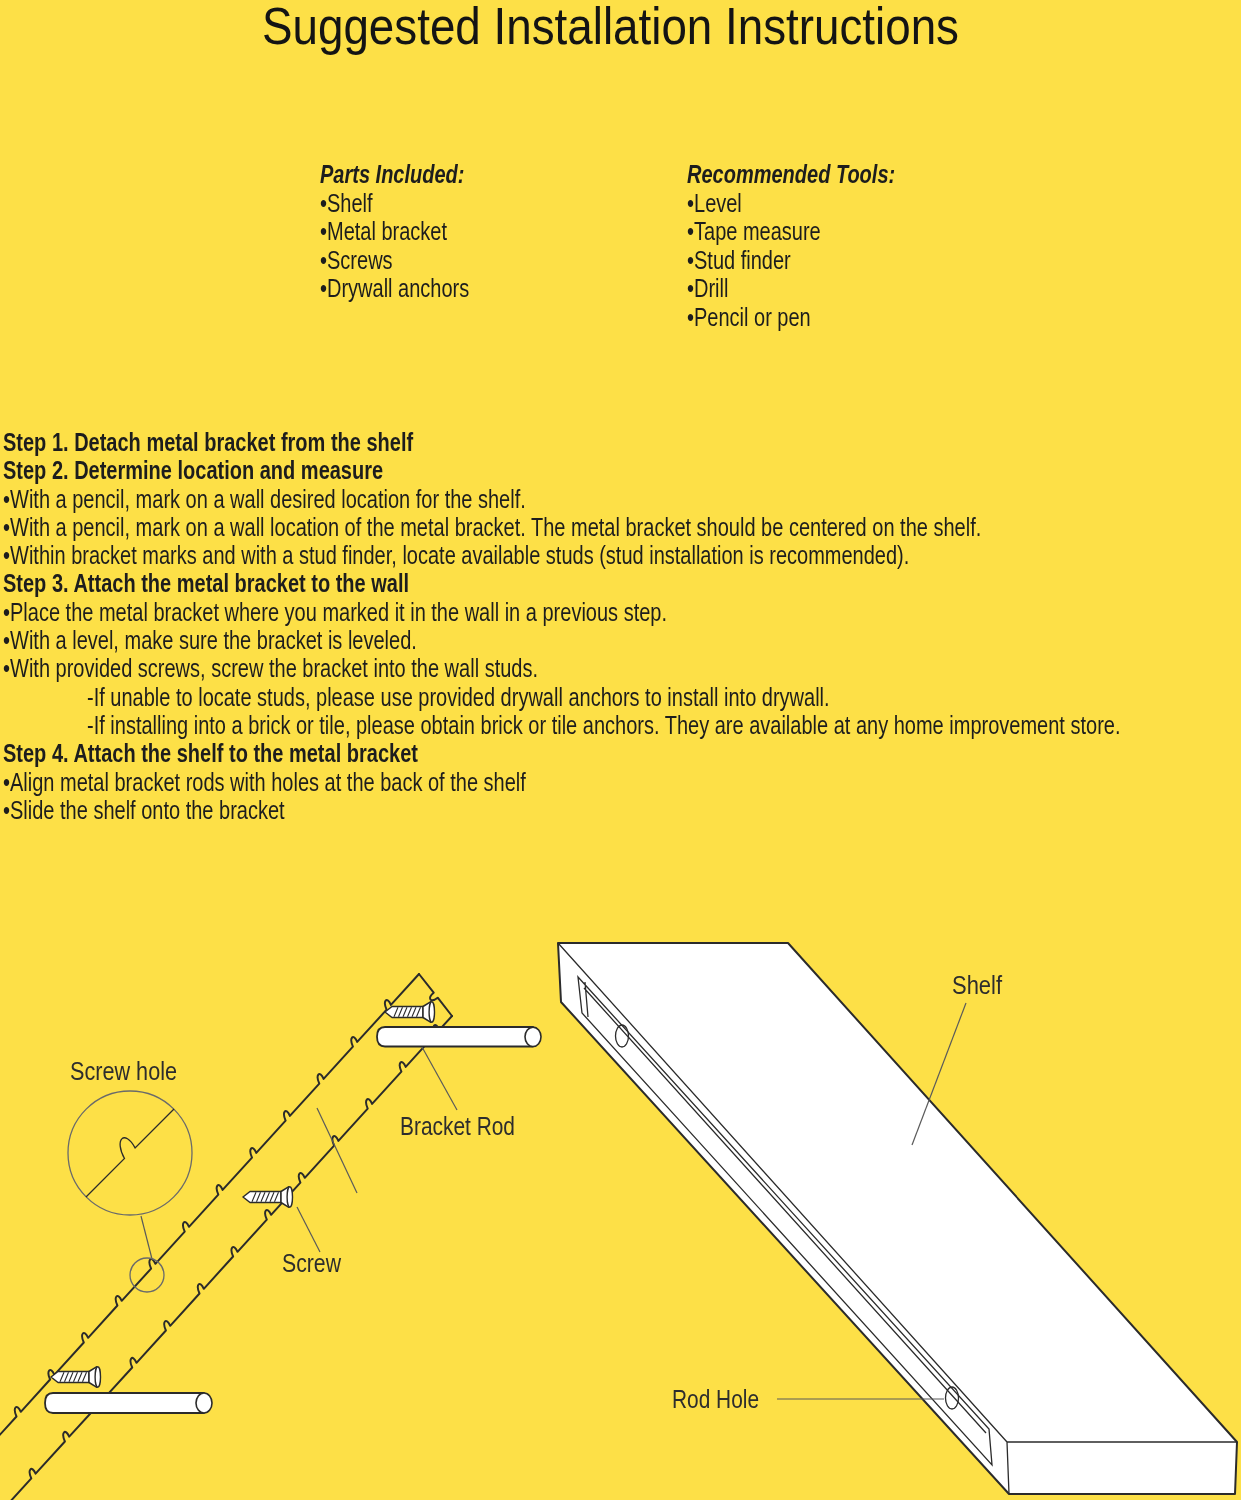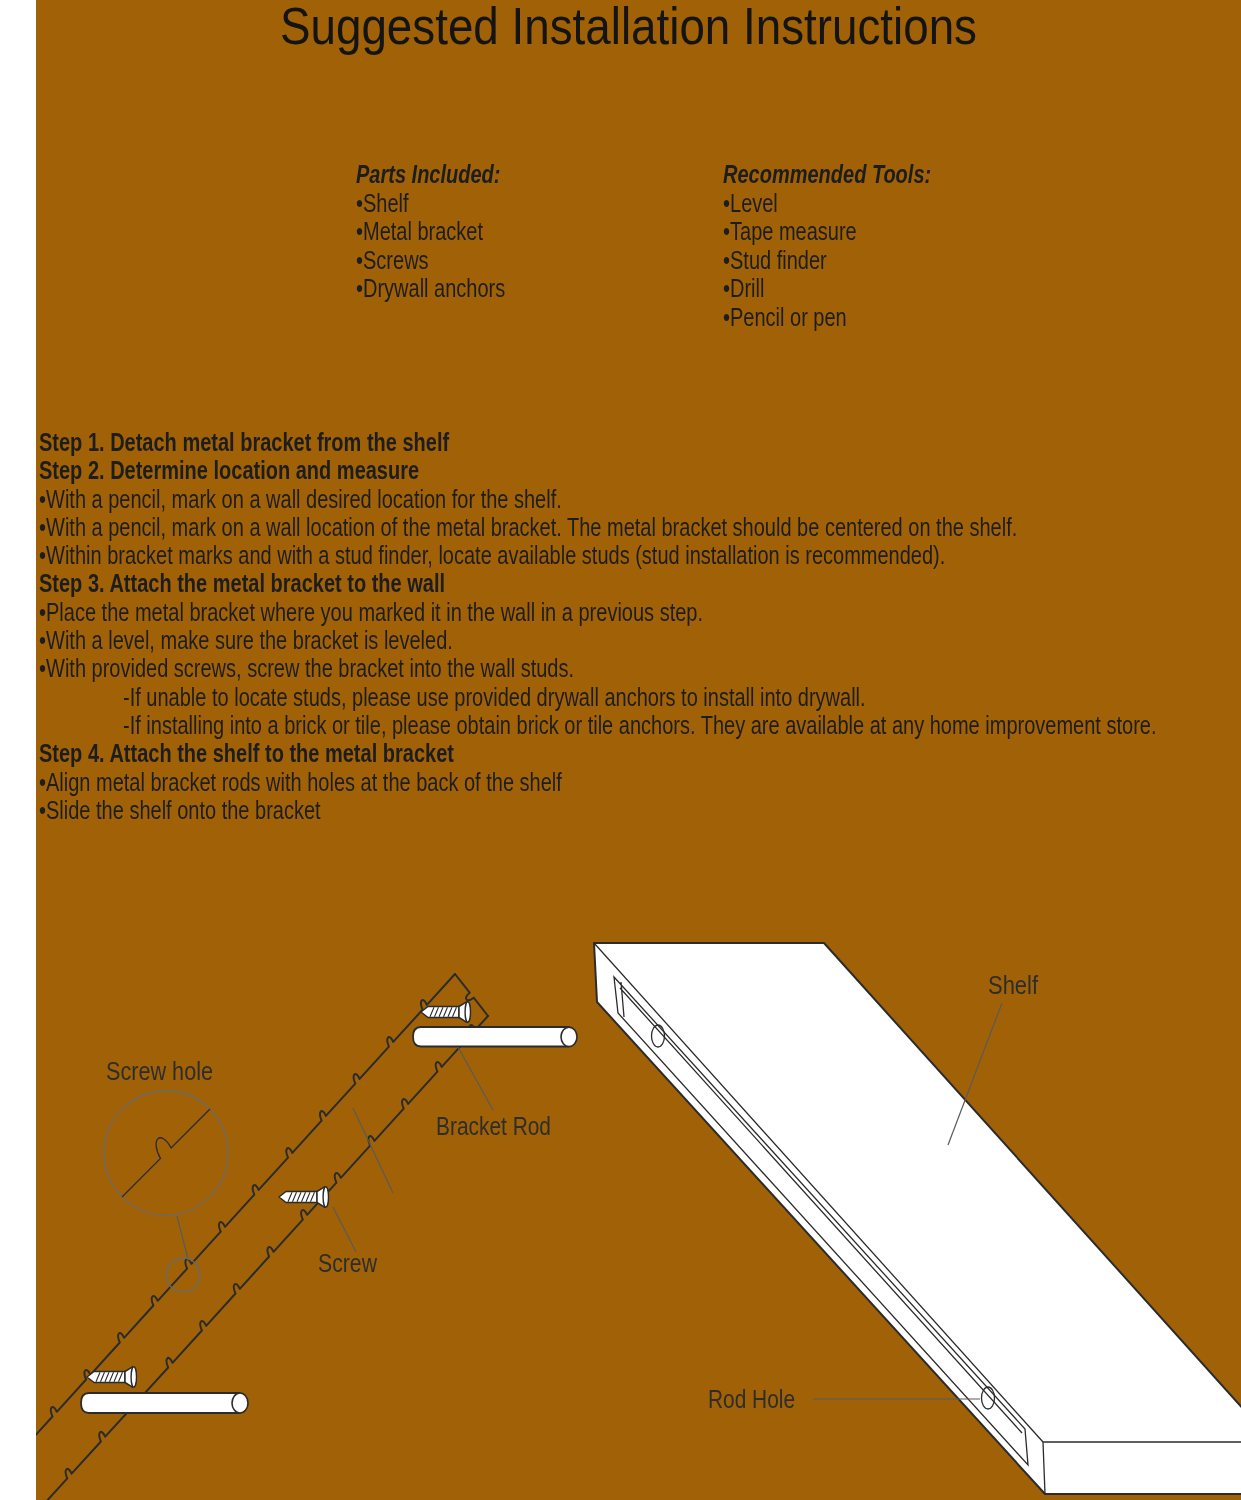--- a/index.html
+++ b/index.html
@@ -1,20 +1,20 @@
 <!DOCTYPE html>
 <html><head>
 <meta charset="utf-8">
 <style>
   html,body{margin:0;padding:0;}
   body{
     width:1241px;height:1500px;position:relative;background:#ffffff;
     font-family:"Liberation Sans", sans-serif;color:#1d1d1d;overflow:hidden;
   }
-  .page{position:absolute;inset:0;background:#a16207;margin-left:36px;}
+  .page{position:absolute;inset:0;background:#fde047;}
   .title{
     position:absolute;top:-4px;left:0;width:100%;text-align:center;
     font-size:52px;line-height:60px;font-weight:400;color:#141414;
     transform:translateX(-10px) scaleX(0.88);transform-origin:50% 0;
     white-space:nowrap;
   }
   .col{
     position:absolute;top:160px;font-size:25px;line-height:28.5px;
     transform:scaleX(0.80);transform-origin:0 0;white-space:nowrap;color:#1d1d1d;
   }

